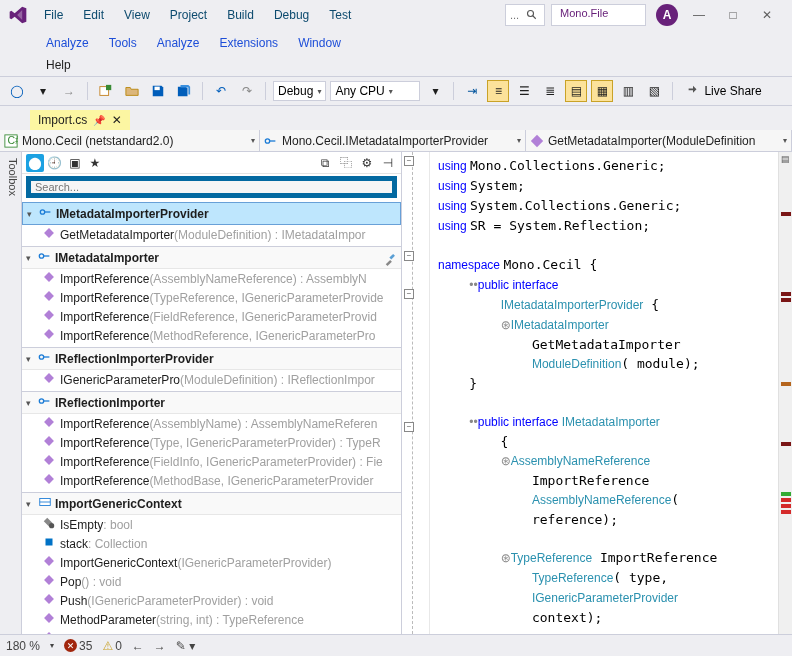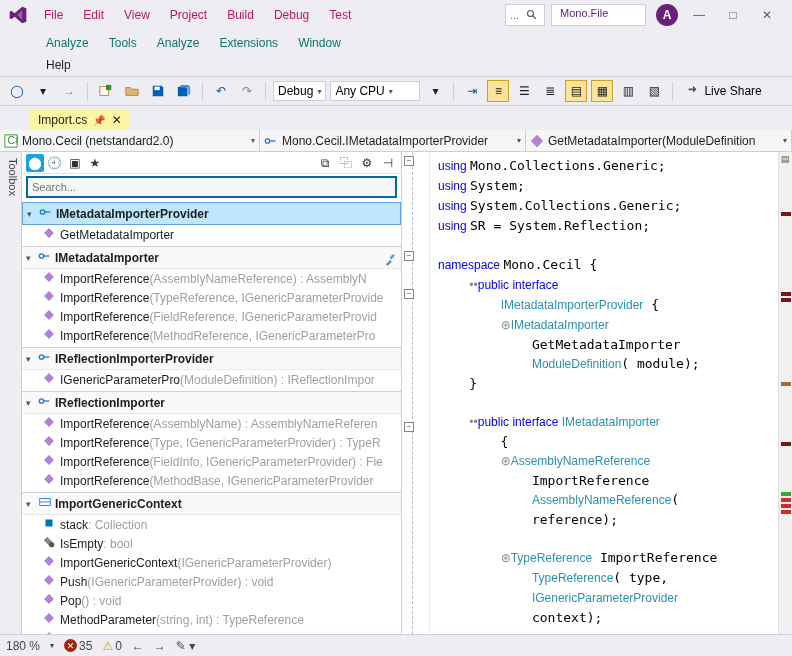--- a/index.html
+++ b/index.html
@@ -1,28 +1,28 @@
 <!DOCTYPE html>
 <html><head>
 <meta charset="utf-8">
 <style>
 * { margin: 0; padding: 0; box-sizing: border-box; font-family: "Segoe UI", Tahoma, sans-serif; font-size: 12px; }
 body { width: 792px; height: 656px; background: #eeeef2; overflow: hidden; display: flex; flex-direction: column; position: relative; }
 .titlebar { height: 30px; display: flex; align-items: center; padding: 0 8px; }
 .vs-logo { width: 20px; height: 20px; margin-right: 6px; }
 .menubar { display: flex; flex-wrap: wrap; gap: 0; flex: 1; }
-.menubar span { padding: 4px 10px; color: #be185d; cursor: default; }
+.menubar span { padding: 4px 10px; color: #0c4a6e; cursor: default; }
 .search-pane { display: flex; align-items: center; border: 1px solid #cccedb; background: #fff; padding: 0 4px; height: 22px; width: 40px; margin-right: 6px; }
 .search-pane input { border: none; outline: none; width: 16px; font-size: 11px; }
 .title-combo { background: #fff; border: 1px solid #cccedb; padding: 2px 8px; color: #68217a; width: 95px; height: 22px; margin-right: 10px; font-size: 11px; }
 .win-controls { display: flex; gap: 0; margin-left: auto; }
 .win-controls div { width: 34px; height: 26px; display: flex; align-items: center; justify-content: center; color: #5f5f5f; }
 .avatar { width: 22px; height: 22px; border-radius: 50%; background: #68217a; color: #fff; display: flex; align-items: center; justify-content: center; font-weight: bold; margin-right: 4px; }
 .menurow2 { height: 26px; display: flex; align-items: center; padding-left: 36px; }
-.menurow2 span { padding: 4px 10px; color: #0f766e; }
+.menurow2 span { padding: 4px 10px; color: #1d4ed8; }
 .menurow3 { height: 20px; padding-left: 36px; display: flex; }
 .menurow3 span { padding: 2px 10px; color: #1e1e1e; }
 .toolbar { height: 30px; background: #eeeef2; border-top: 1px solid #cccedb; border-bottom: 1px solid #cccedb; display: flex; align-items: center; padding: 0 6px; gap: 4px; }
 .tb-btn { width: 22px; height: 22px; display: flex; align-items: center; justify-content: center; color: #1e1e1e; }
 .tb-sep { width: 1px; height: 18px; background: #cccedb; margin: 0 3px; }
 .tb-combo { border: 1px solid #cccedb; background: #fff; padding: 1px 4px; height: 20px; display: flex; align-items: center; font-size: 11px; }
 .tb-combo .arr { margin-left: 4px; font-size: 8px; color: #555; }
 .tab-strip { height: 24px; background: #eeeef2; display: flex; align-items: flex-end; padding-left: 30px; }
 .doc-tab { background: #fcf6a2; padding: 3px 8px; display: flex; align-items: center; gap: 6px; font-size: 11px; color: #1e1e1e; margin-top: 24px; }
 .doc-tab .pin { font-size: 10px; color: #555; }
@@ -31,21 +31,21 @@
 .nav-combo .ic { width: 14px; height: 14px; margin-right: 4px; flex-shrink: 0; }
 .nav-combo span { white-space: nowrap; overflow: hidden; text-overflow: ellipsis; }
 .nav-combo .arr { margin-left: auto; font-size: 8px; color: #555; flex-shrink: 0; padding-left: 4px; }
 .main { flex: 1; display: flex; min-height: 0; background: #fff; }
 .toolbox-tab { width: 22px; background: #eeeef2; border-right: 1px solid #cccedb; writing-mode: vertical-rl; text-orientation: mixed; padding: 6px 2px; color: #444; font-size: 11px; }
 .left-pane { width: 380px; border-right: 1px solid #cccedb; display: flex; flex-direction: column; background: #fff; }
 .lp-toolbar { height: 22px; display: flex; align-items: center; padding: 0 4px; gap: 3px; border-bottom: 1px solid #e4e4e4; }
 .lp-toolbar .grp { display: flex; gap: 2px; }
 .lp-toolbar .ic { width: 18px; height: 18px; display: flex; align-items: center; justify-content: center; color: #333; font-size: 12px; }
 .lp-toolbar .spacer { flex: 1; }
-.lp-search { height: 22px; border: 2px solid #0369a1; margin: 2px 4px 4px 4px; background: #f6f6f6; display: flex; align-items: center; padding: 0 4px; }
+.lp-search { height: 22px; border: 5px solid #0369a1; margin: 2px 4px 4px 4px; background: #f6f6f6; display: flex; align-items: center; padding: 0 4px; }
 .lp-search input { border: none; outline: none; background: transparent; flex: 1; font-size: 11px; color: #717171; }
 .lp-body { flex: 1; overflow: hidden; }
 .sect-head { display: flex; align-items: center; padding: 2px 4px; border-bottom: 1px solid #e7e7e7; background: #f9f9f9; }
 .sect-head.sel { background: #bee6fd; border: 1px solid #68a0d7; }
 .sect-head .exp { width: 12px; font-size: 9px; color: #555; }
 .sect-head .ic { width: 14px; margin-right: 3px; }
 .sect-head .nm { font-weight: bold; color: #1e1e1e; }
 .member { display: flex; align-items: center; padding: 1px 4px 1px 20px; white-space: nowrap; overflow: hidden; font-size: 11px; }
 .member .ic { width: 14px; margin-right: 4px; flex-shrink: 0; }
 .member .nm { color: #1e1e1e; }
@@ -229,20 +229,21 @@
               <circle cx="4" cy="8" r="2.5" fill="none" stroke="#1c7cd6" stroke-width="1.5"></circle>
               <line x1="6.5" y1="8" x2="13" y2="8" stroke="#1c7cd6" stroke-width="1.5"></line>
             </svg></span>
           <span class="nm">IMetadataImporterProvider</span>
         </div>
         <div class="member">
           <span class="ic"><svg class="ic14" viewBox="0 0 16 16">
               <rect x="4" y="4" width="8" height="8" fill="#b180d7" transform="rotate(45 8 8)"></rect>
             </svg></span>
           <span class="nm">GetMetadataImporter</span>
+          <span class="sig">(ModuleDefinition) : IMetadataImpor</span>
         </div>
         <div class="sect-head sect-top-border">
           <span class="exp">▾</span>
           <span class="ic"><svg class="ic14" viewBox="0 0 16 16">
               <circle cx="4" cy="8" r="2.5" fill="none" stroke="#1c7cd6" stroke-width="1.5"></circle>
               <line x1="6.5" y1="8" x2="13" y2="8" stroke="#1c7cd6" stroke-width="1.5"></line>
             </svg></span>
           <span class="nm">IMetadataImporter</span>
         </div>
         <div class="member">
@@ -327,53 +328,53 @@
         <div class="sect-head sect-top-border">
           <span class="exp">▾</span>
           <span class="ic"><svg class="ic14" viewBox="0 0 16 16">
               <rect x="2" y="4" width="12" height="8" fill="#fff" stroke="#1c7cd6"></rect>
               <line x1="2" y1="8" x2="14" y2="8" stroke="#1c7cd6"></line>
             </svg></span>
           <span class="nm">ImportGenericContext</span>
         </div>
         <div class="member">
           <span class="ic"><svg class="ic14" viewBox="0 0 16 16">
+              <path d="M6 2l6 6-4 4-6-6z" fill="#888"></path>
+              <circle cx="11" cy="11" r="3" fill="#555"></circle>
+            </svg></span>
+          <span class="nm">IsEmpty</span>
+          <span class="sig"> : bool</span>
+        </div>
+        <div class="member">
+          <span class="ic"><svg class="ic14" viewBox="0 0 16 16">
               <rect x="4" y="4" width="8" height="8" fill="#0072c6"></rect>
             </svg></span>
           <span class="nm">stack</span>
           <span class="sig"> : Collection<igenericparameterprovider></igenericparameterprovider></span>
         </div>
         <div class="member">
           <span class="ic"><svg class="ic14" viewBox="0 0 16 16">
-              <path d="M6 2l6 6-4 4-6-6z" fill="#888"></path>
-              <circle cx="11" cy="11" r="3" fill="#555"></circle>
-            </svg></span>
-          <span class="nm">IsEmpty</span>
-          <span class="sig"> : bool</span>
-        </div>
-        <div class="member">
-          <span class="ic"><svg class="ic14" viewBox="0 0 16 16">
               <rect x="4" y="4" width="8" height="8" fill="#b180d7" transform="rotate(45 8 8)"></rect>
             </svg></span>
           <span class="nm">ImportGenericContext</span>
           <span class="sig">(IGenericParameterProvider)</span>
         </div>
         <div class="member">
           <span class="ic"><svg class="ic14" viewBox="0 0 16 16">
               <rect x="4" y="4" width="8" height="8" fill="#b180d7" transform="rotate(45 8 8)"></rect>
             </svg></span>
+          <span class="nm">Pop</span>
+          <span class="sig">() : void</span>
+        </div>
+        <div class="member">
+          <span class="ic"><svg class="ic14" viewBox="0 0 16 16">
+              <rect x="4" y="4" width="8" height="8" fill="#b180d7" transform="rotate(45 8 8)"></rect>
+            </svg></span>
           <span class="nm">Push</span>
           <span class="sig">(IGenericParameterProvider) : void</span>
-        </div>
-        <div class="member">
-          <span class="ic"><svg class="ic14" viewBox="0 0 16 16">
-              <rect x="4" y="4" width="8" height="8" fill="#b180d7" transform="rotate(45 8 8)"></rect>
-            </svg></span>
-          <span class="nm">Pop</span>
-          <span class="sig">() : void</span>
         </div>
         <div class="member">
           <span class="ic"><svg class="ic14" viewBox="0 0 16 16">
               <rect x="4" y="4" width="8" height="8" fill="#b180d7" transform="rotate(45 8 8)"></rect>
             </svg></span>
           <span class="nm">MethodParameter</span>
           <span class="sig">(string, int) : TypeReference</span>
         </div>
         <div class="member">
           <span class="ic"><svg class="ic14" viewBox="0 0 16 16">

